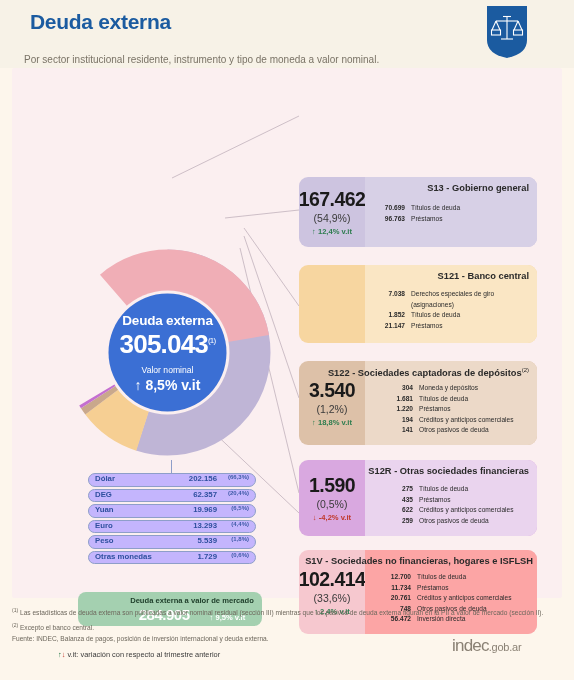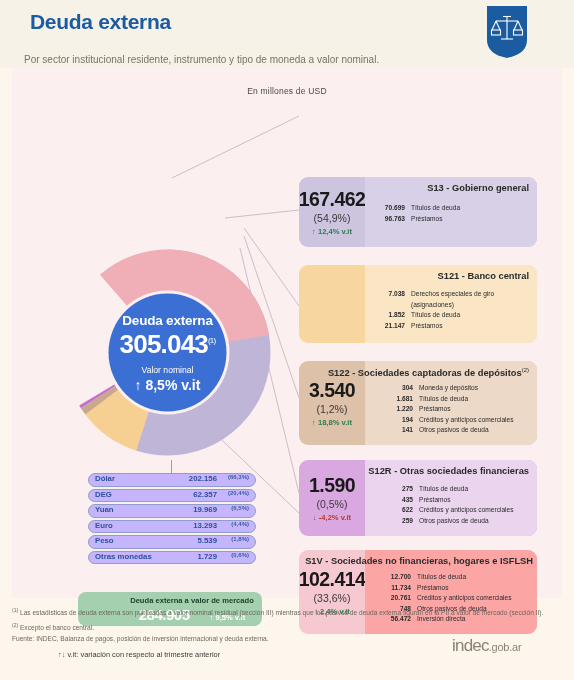--- a/index.html
+++ b/index.html
@@ -177,21 +177,20 @@
       <rect x="4.5" y="24" width="9" height="5"></rect>
       <rect x="26.5" y="24" width="9" height="5"></rect>
       <line x1="14" y1="33" x2="26" y2="33"></line>
       <line x1="16" y1="10.5" x2="24" y2="10.5"></line>
     </g>
   </svg>
 </div>
 
 <div id="panel">
 
-  <div id="units-label">En millones de USD</div>
 
   <svg id="connectors" viewBox="0 0 550 530">
     <g stroke="#b9a9b5" stroke-width="0.7" fill="none">
       <line x1="160" y1="110" x2="287" y2="48"></line>
       <line x1="213" y1="150" x2="287" y2="142"></line>
       <line x1="232" y1="160" x2="287" y2="238"></line>
       <line x1="232" y1="168" x2="287" y2="330"></line>
       <line x1="228" y1="180" x2="287" y2="425"></line>
       <line x1="160" y1="325" x2="287" y2="445"></line>
     </g>

